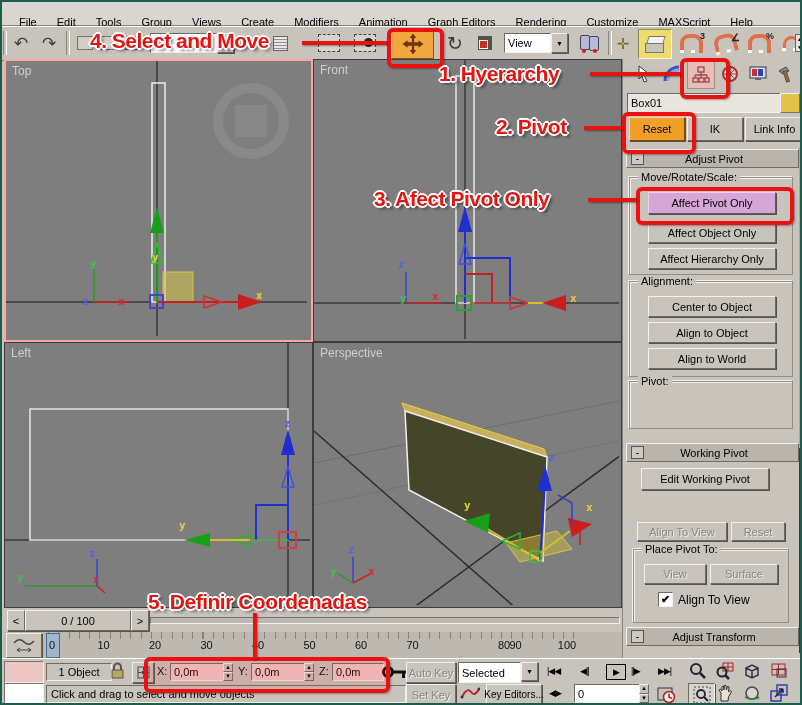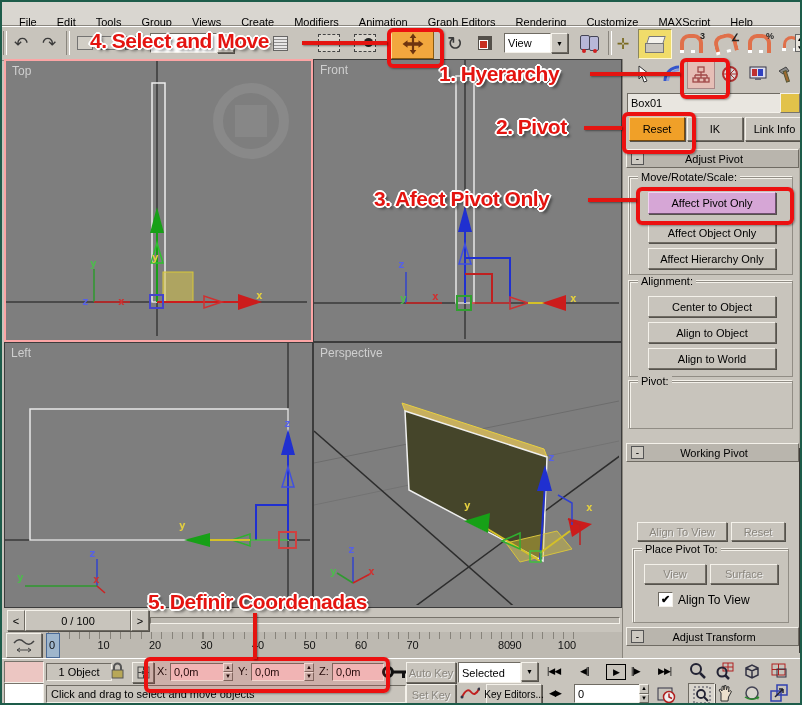--- a/index.html
+++ b/index.html
@@ -423,20 +423,23 @@
     </div>
 
     <div class="grp" style="left:6px;top:322px;width:162px;height:46px">
       <span class="grplbl">Pivot:</span>
     </div>
 
     <div class="rollout" style="top:384px">
       <span class="minus">-</span>
       <span class="rtitle">Working Pivot</span>
     </div>
+    <div class="btn abs" style="left:18px;top:409px;width:126px;height:20px">
+        <span>Edit Working Pivot</span>
+      </div>
     <div class="btn dis abs" style="left:14px;top:463px;width:88px;height:17px">
         <span>Align To View</span>
       </div>
     <div class="btn dis abs" style="left:108px;top:463px;width:52px;height:17px">
         <span>Reset</span>
       </div>
 
     <div class="grp" style="left:10px;top:490px;width:154px;height:72px">
       <span class="grplbl">Place Pivot To:</span>
       <div class="btn dis abs" style="left:10px;top:14px;width:60px;height:18px">

